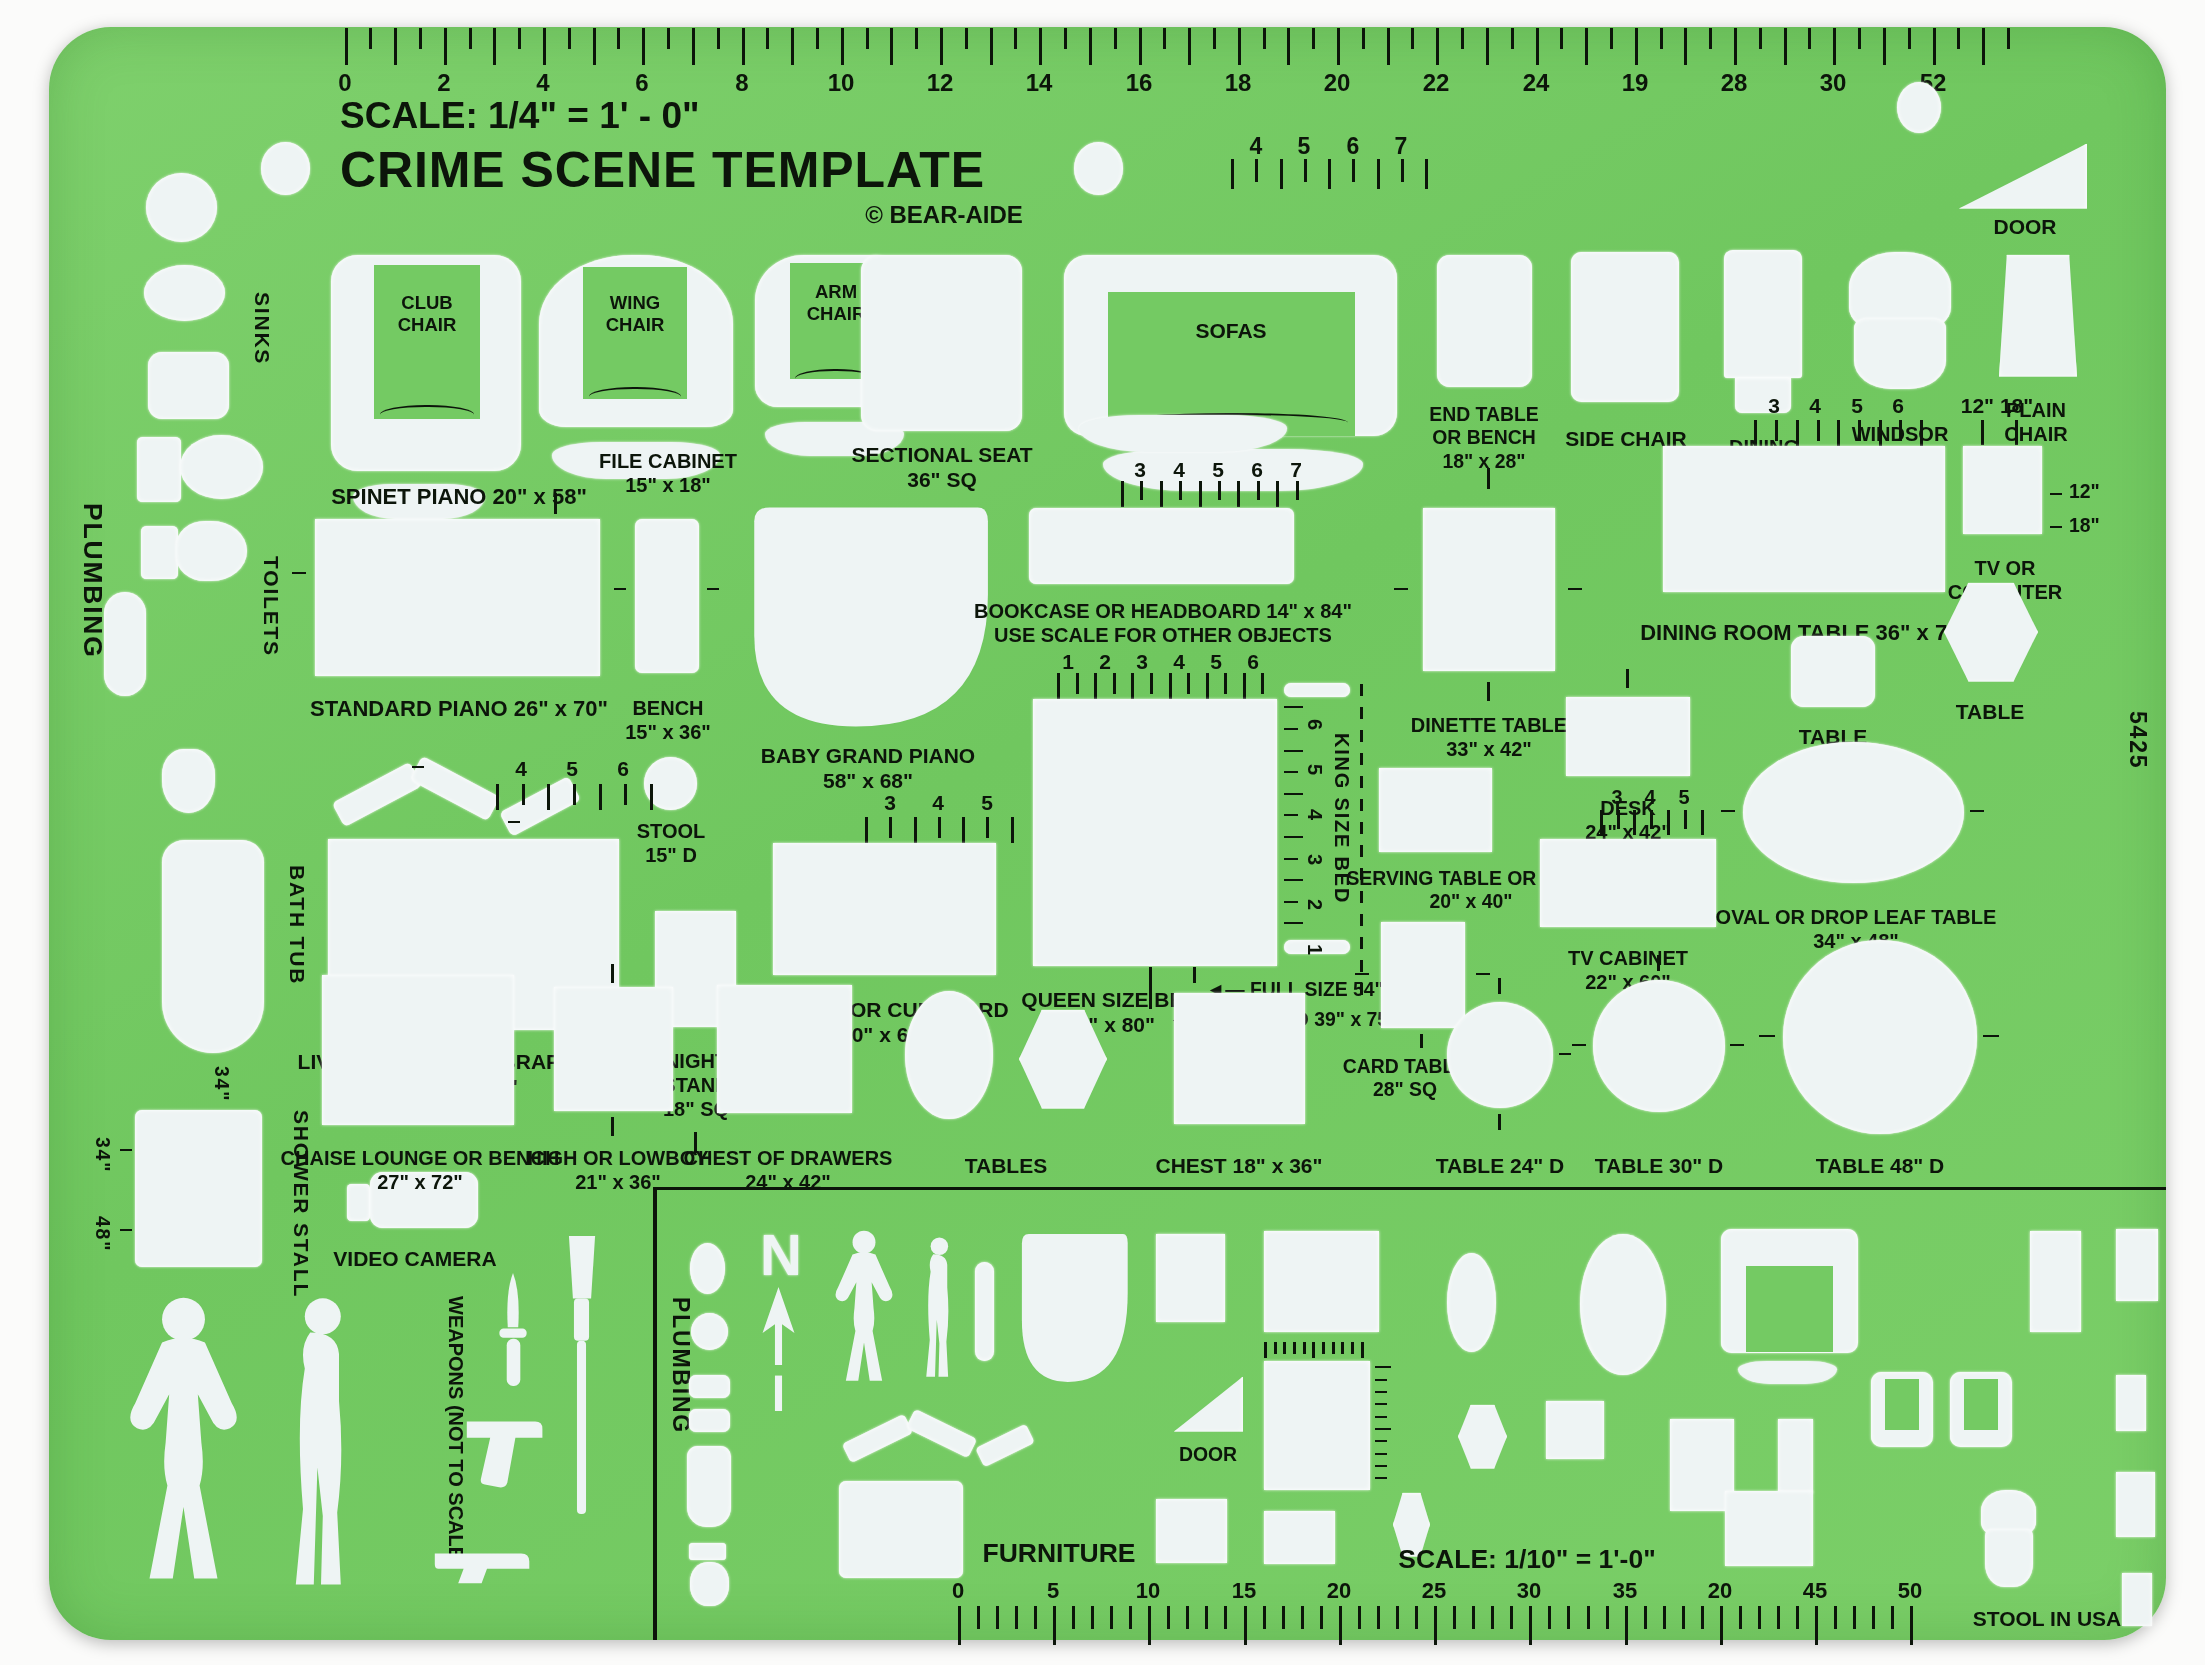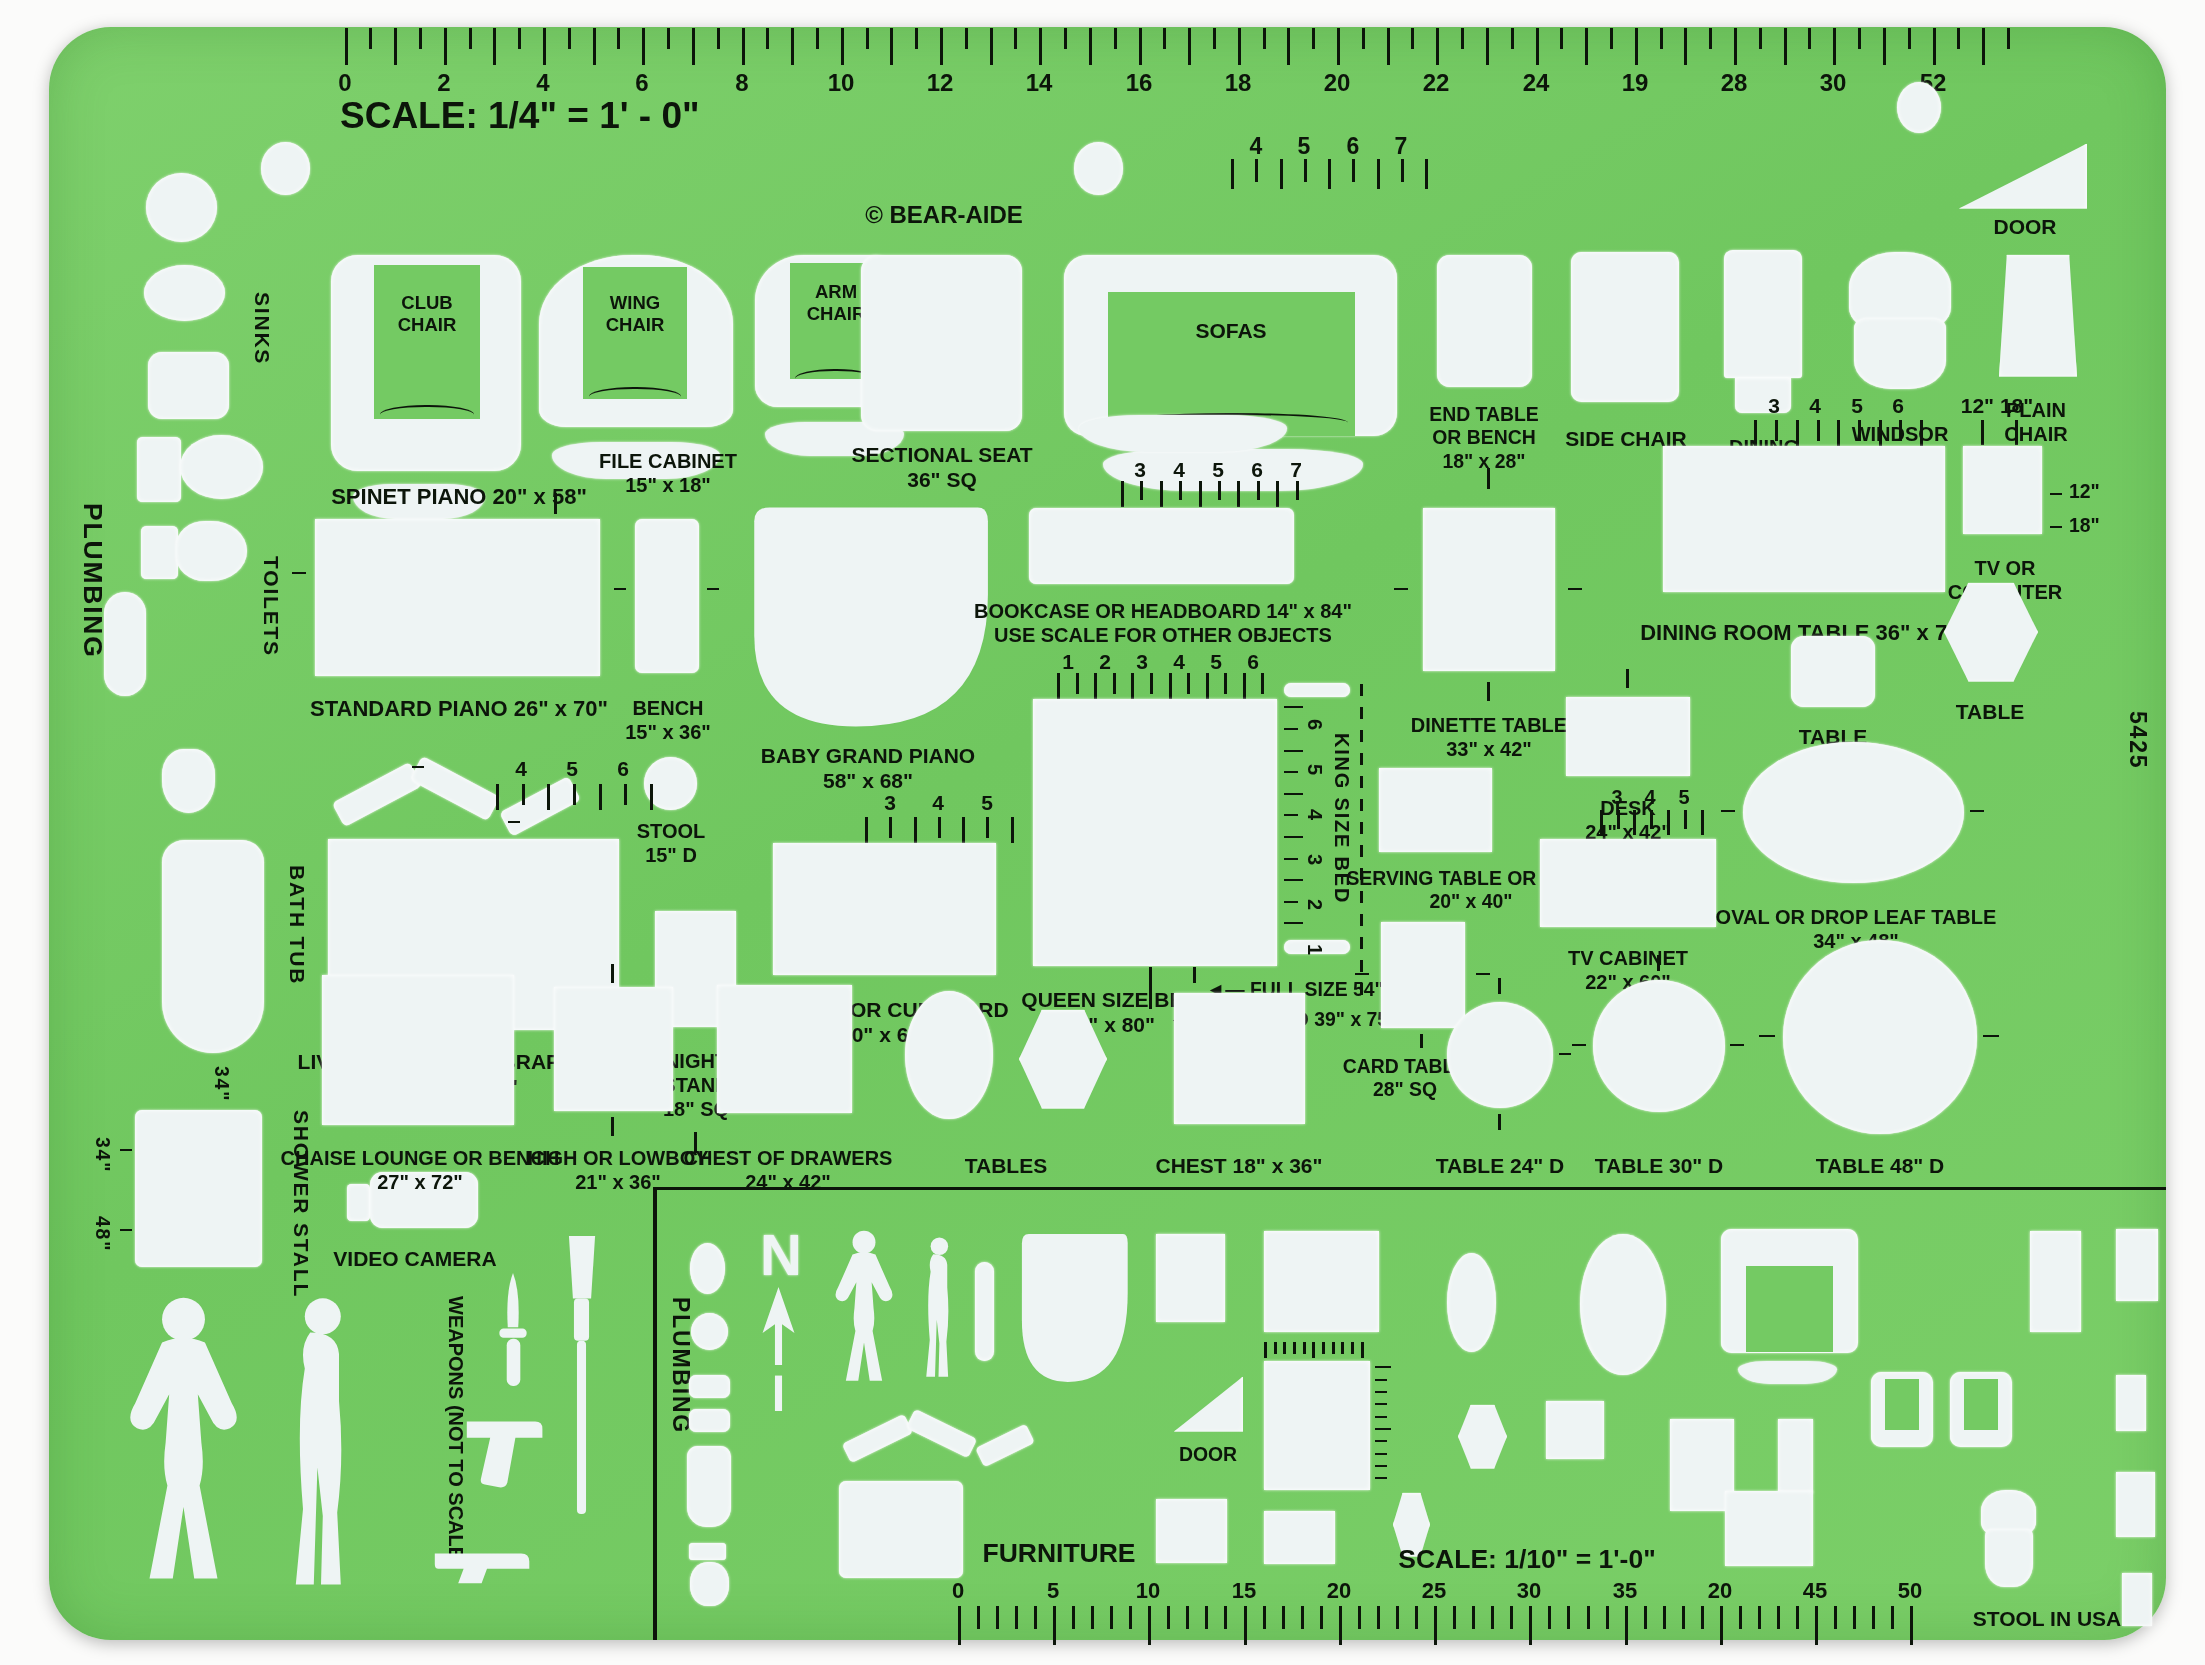--- a/index.html
+++ b/index.html
@@ -121,20 +121,21 @@
         <span class="num" style="font-size: 24px; left: 1685px; top: 42px;">28</span>
         <span class="num" style="font-size: 24px; left: 1784px; top: 42px;">30</span>
         <span class="num" style="font-size: 24px; left: 1884px; top: 42px;">52</span>
       </div>
 
   <div class="cut" style="left:212px;top:115px;width:49px;height:53px;border-radius:50%;"></div>
   <div class="cut" style="left:1025px;top:115px;width:49px;height:53px;border-radius:50%;"></div>
   <div class="cut" style="left:1848px;top:55px;width:44px;height:51px;border-radius:50%;"></div>
 
   <div class="lbl lla" style="left:291px;top:66px;font-size:37px;">SCALE: 1/4" = 1' - 0"</div>
+  <div class="lbl lla" style="left:291px;top:113px;font-size:50px;letter-spacing:0.9px;">CRIME SCENE TEMPLATE</div>
   <div class="lbl" style="left:895px;top:173px;font-size:24px;">© BEAR-AIDE</div>
 
   <div class="cut wedge" style="left:1910px;top:117px;width:128px;height:65px;"></div>
   <div class="lbl" style="left:1976px;top:187px;font-size:21px;">DOOR</div>
 
   <div class="vlbl" style="left:28px;top:476px;font-size:26.5px;">PLUMBING</div>
   <div class="vlbl" style="left:201px;top:265px;">SINKS</div>
   <div class="cut" style="left:97px;top:146px;width:71px;height:69px;border-radius:50%;"></div>
   <div class="cut" style="left:95px;top:238px;width:81px;height:56px;border-radius:50%;"></div>
   <div class="cut" style="left:99px;top:325px;width:81px;height:67px;border-radius:14px;"></div>

